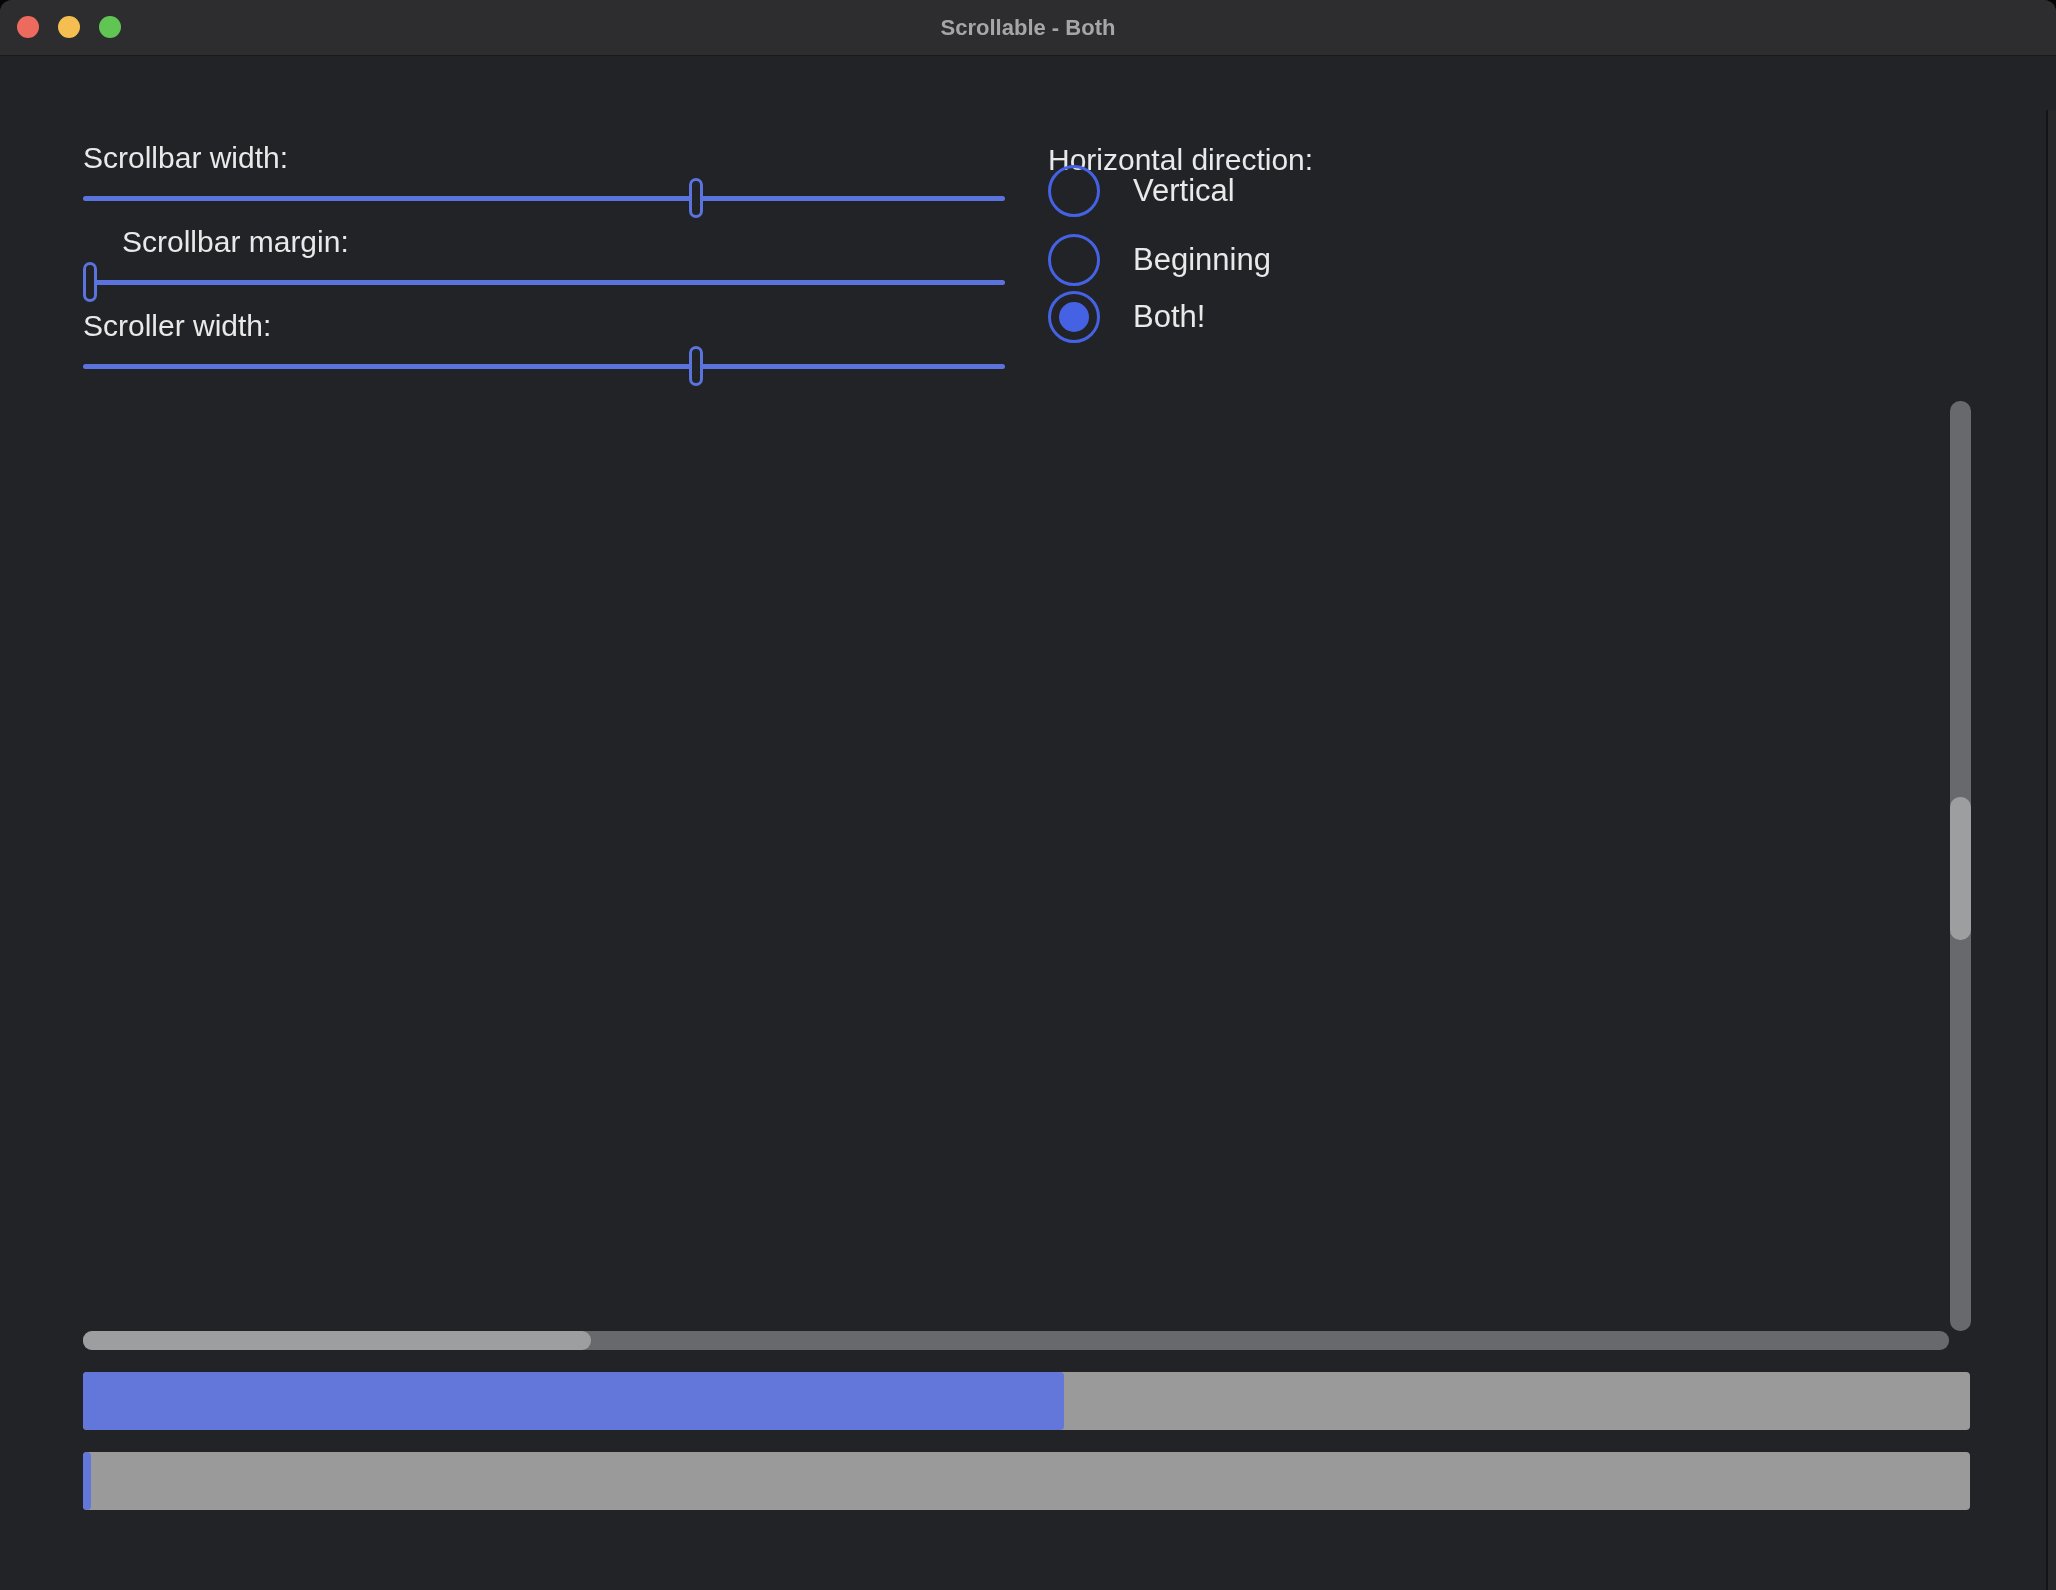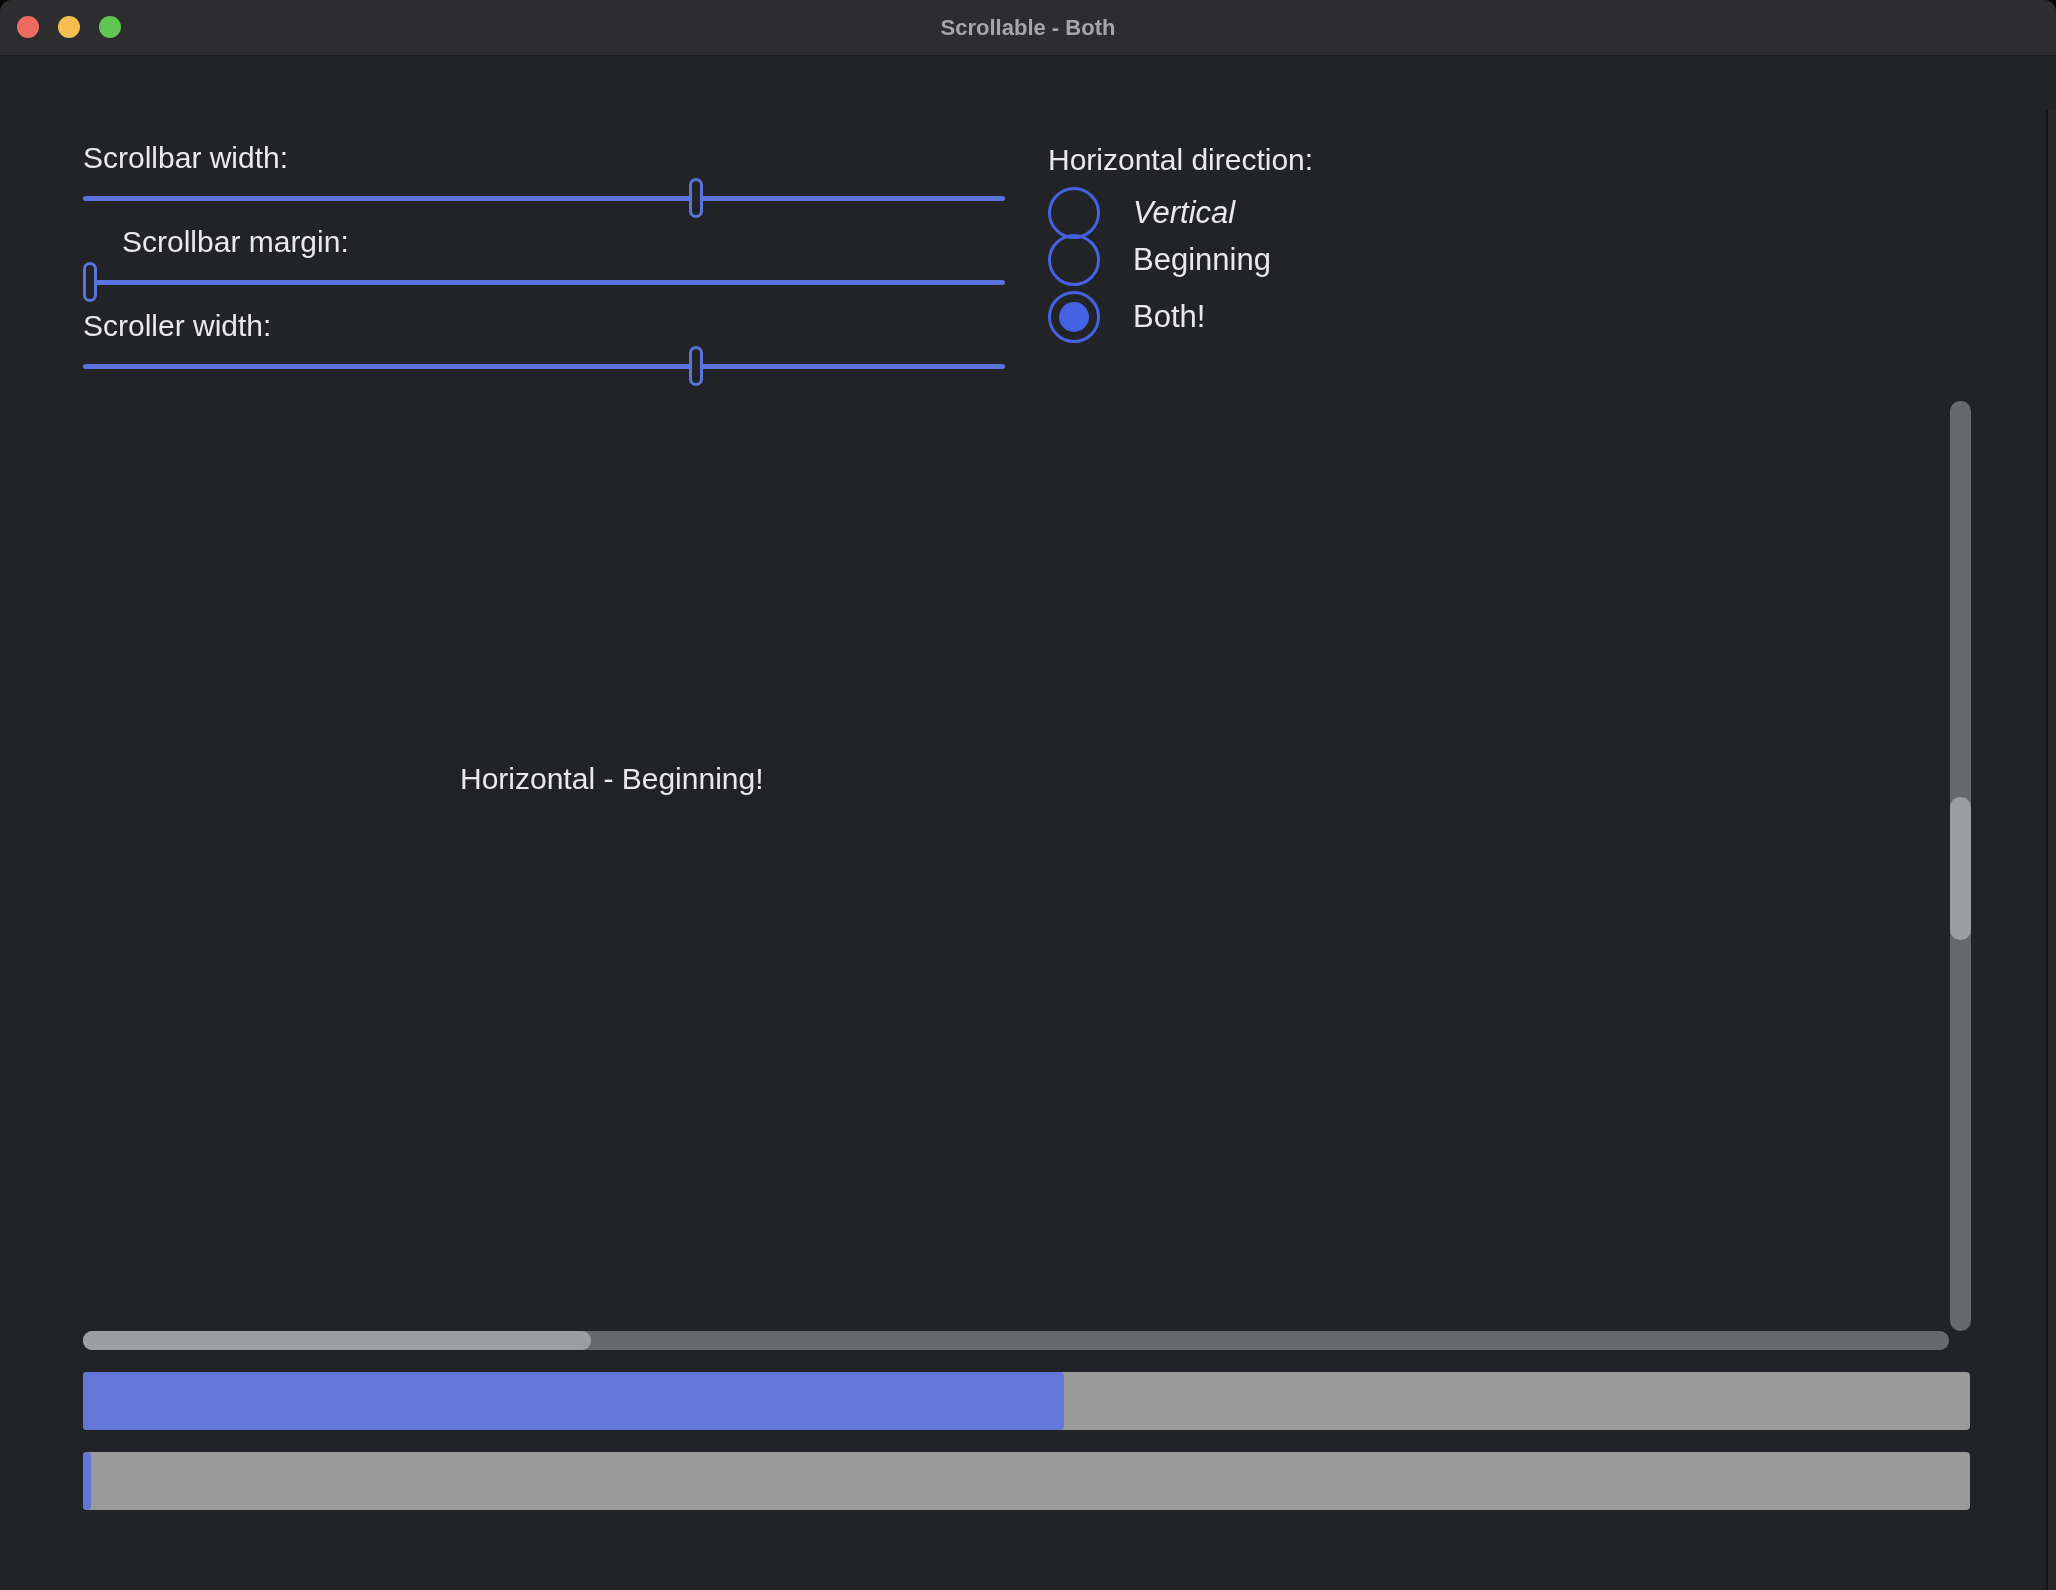--- a/index.html
+++ b/index.html
@@ -108,42 +108,41 @@
     </div>
 
     <div class="abs lbl" style="left:83px;top:253px;">Scroller width:</div>
     <div class="slider" style="top:291px;">
       <div class="track"></div>
       <div class="handle" style="left: calc(66.7% - 9.338px);"></div>
     </div>
 
     <div class="abs lbl" style="left:1048px;top:87px;">Horizontal direction:</div>
 
-    <div class="radio-row" style="top:132px;font-style:italic;">
+    <div class="radio-row" style="top:110px;">
       <span class="radio-circle">
         
       </span>
       <span class="radio-label">Vertical</span>
     </div>
 
     <div class="radio-row" style="top:179px;">
       <span class="radio-circle">
         
       </span>
       <span class="radio-label">Beginning</span>
     </div>
 
     <div class="radio-row selected" style="top:236px;">
       <span class="radio-circle">
         <span class="radio-dot"></span>
       </span>
       <span class="radio-label">Both!</span>
     </div>
 
-    <div class="status">Horizontal - Beginning!</div>
 
     <div class="vtrack">
       <div class="vthumb" style="top: 42.6%; height: 15.4%;"></div>
     </div>
     <div class="htrack">
       <div class="hthumb" style="left: 0%; width: 27.2%;"></div>
     </div>
 
     <div class="progress" style="top:1317px;">
       <div class="progress-fill" style="width: 52%;"></div>

